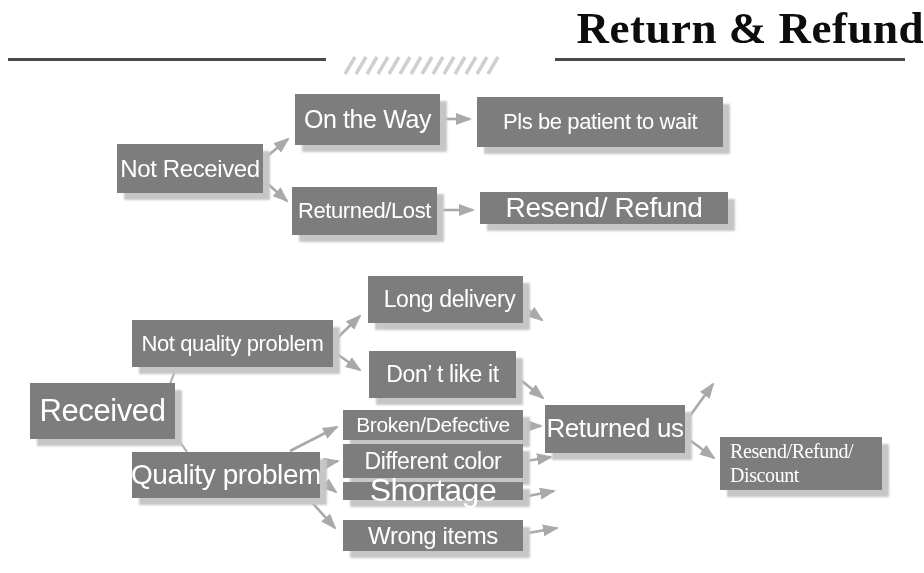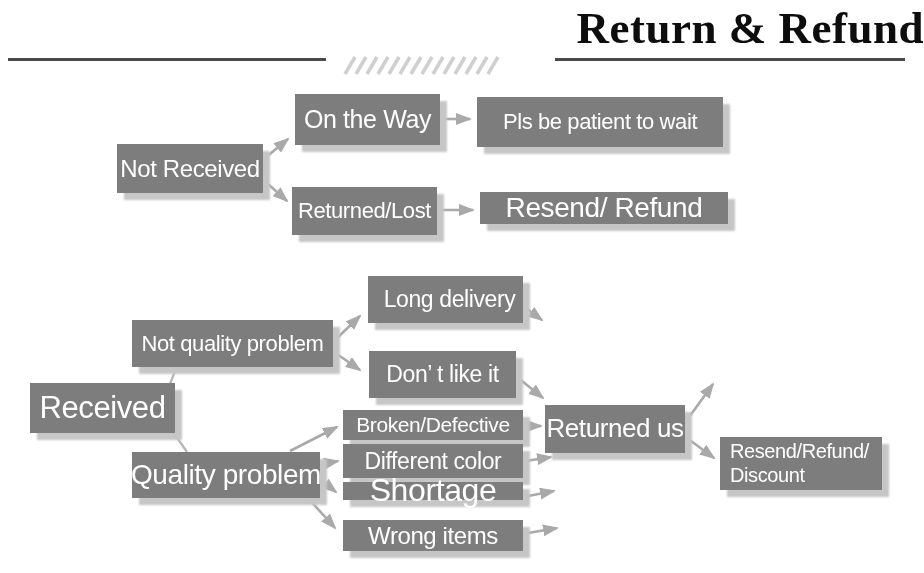--- a/index.html
+++ b/index.html
@@ -106,36 +106,36 @@
   <div class="node" style="left:117px;top:144px;width:146px;height:49px;font-size:24px;">Not Received</div>
 
   <div class="node" style="left:295px;top:94px;width:145px;height:51px;font-size:25px;">On the Way</div>
 
   <div class="node" style="left:477px;top:97px;width:246px;height:50px;font-size:22px;">Pls be patient to wait</div>
 
   <div class="node" style="left:292px;top:187px;width:145px;height:48px;font-size:22px;">Returned/Lost</div>
 
   <div class="node" style="left:480px;top:171px;width:248px;height:32px;font-size:28px;margin-top:21px;">Resend/ Refund</div>
 
-  <div class="node" style="left:30px;top:383px;width:145px;height:50px;font-size:31px;">Received</div>
+  <div class="node" style="left:30px;top:383px;width:145px;height:56px;font-size:31px;">Received</div>
 
   <div class="node" style="left:132px;top:320px;width:201px;height:47px;font-size:22px;">Not quality problem</div>
 
   <div class="node" style="left:368px;top:276px;width:147px;height:47px;font-size:23px;padding-left:8px;">Long delivery</div>
 
   <div class="node" style="left:369px;top:351px;width:147px;height:47px;font-size:23px;">Don’ t like it</div>
 
   <div class="node" style="left:132px;top:452px;width:188px;height:46px;font-size:28px;">Quality problem</div>
 
   <div class="node" style="left:343px;top:410px;width:180px;height:30px;font-size:21px;">Broken/Defective</div>
 
   <div class="node" style="left:343px;top:444px;width:180px;height:34px;font-size:23px;">Different color</div>
 
   <div class="node" style="left:343px;top:482px;width:180px;height:18px;font-size:32px;">Shortage</div>
 
   <div class="node" style="left:343px;top:520px;width:180px;height:31px;font-size:24px;">Wrong items</div>
 
   <div class="node" style="left:545px;top:405px;width:140px;height:48px;font-size:26px;">Returned us</div>
 
 
-  <div class="node wrap" style="left:720px;top:437px;width:162px;height:53px;font-size:20px;">Resend/Refund/ Discount</div>
+  <div class="node wrap" style="left:720px;top:437px;width:162px;height:53px;font-size:20px;font-family:Liberation Serif, serif;">Resend/Refund/ Discount</div>
 
 </div>
 
 </body></html>

